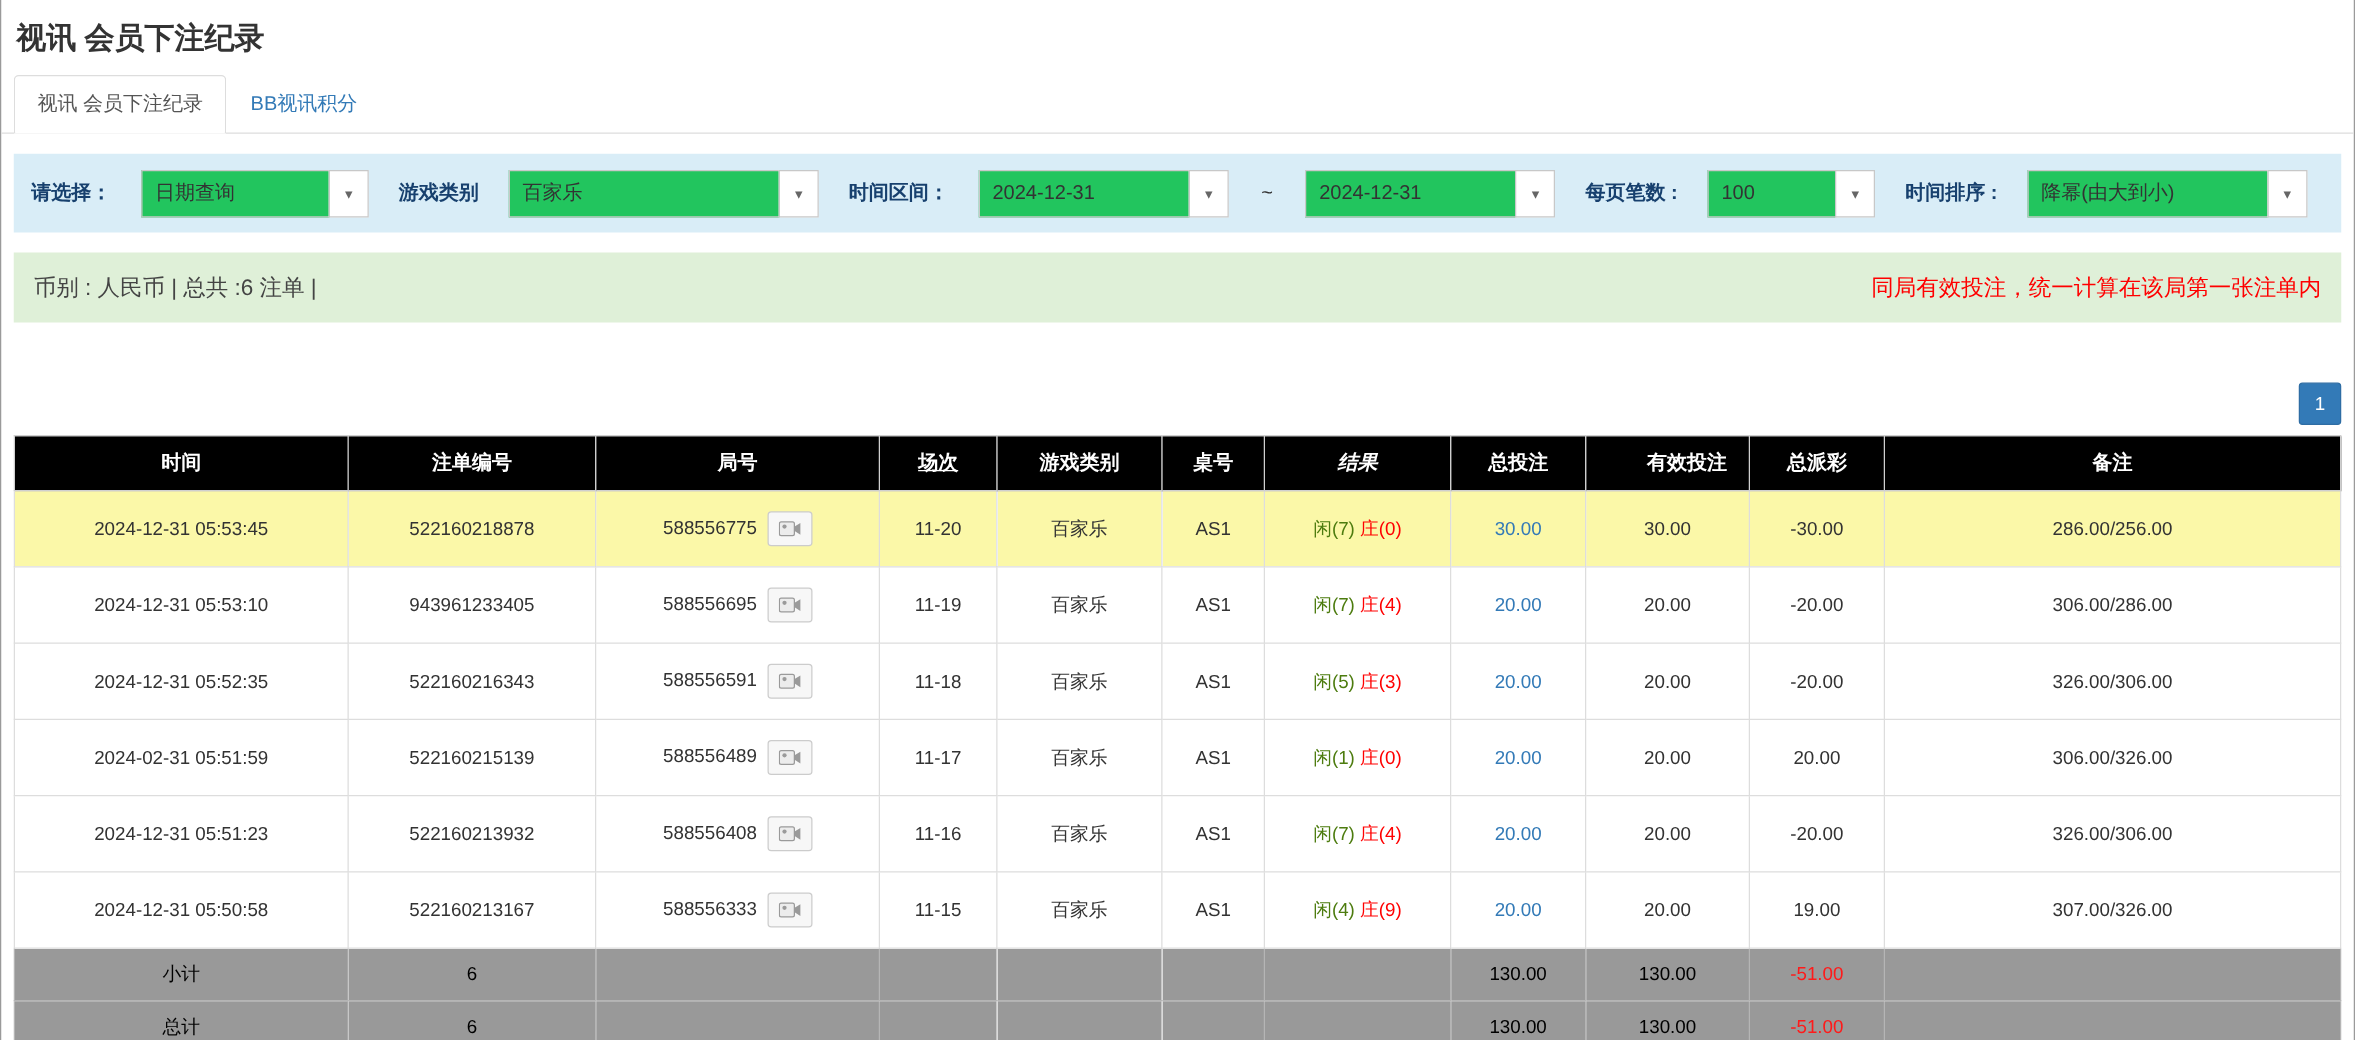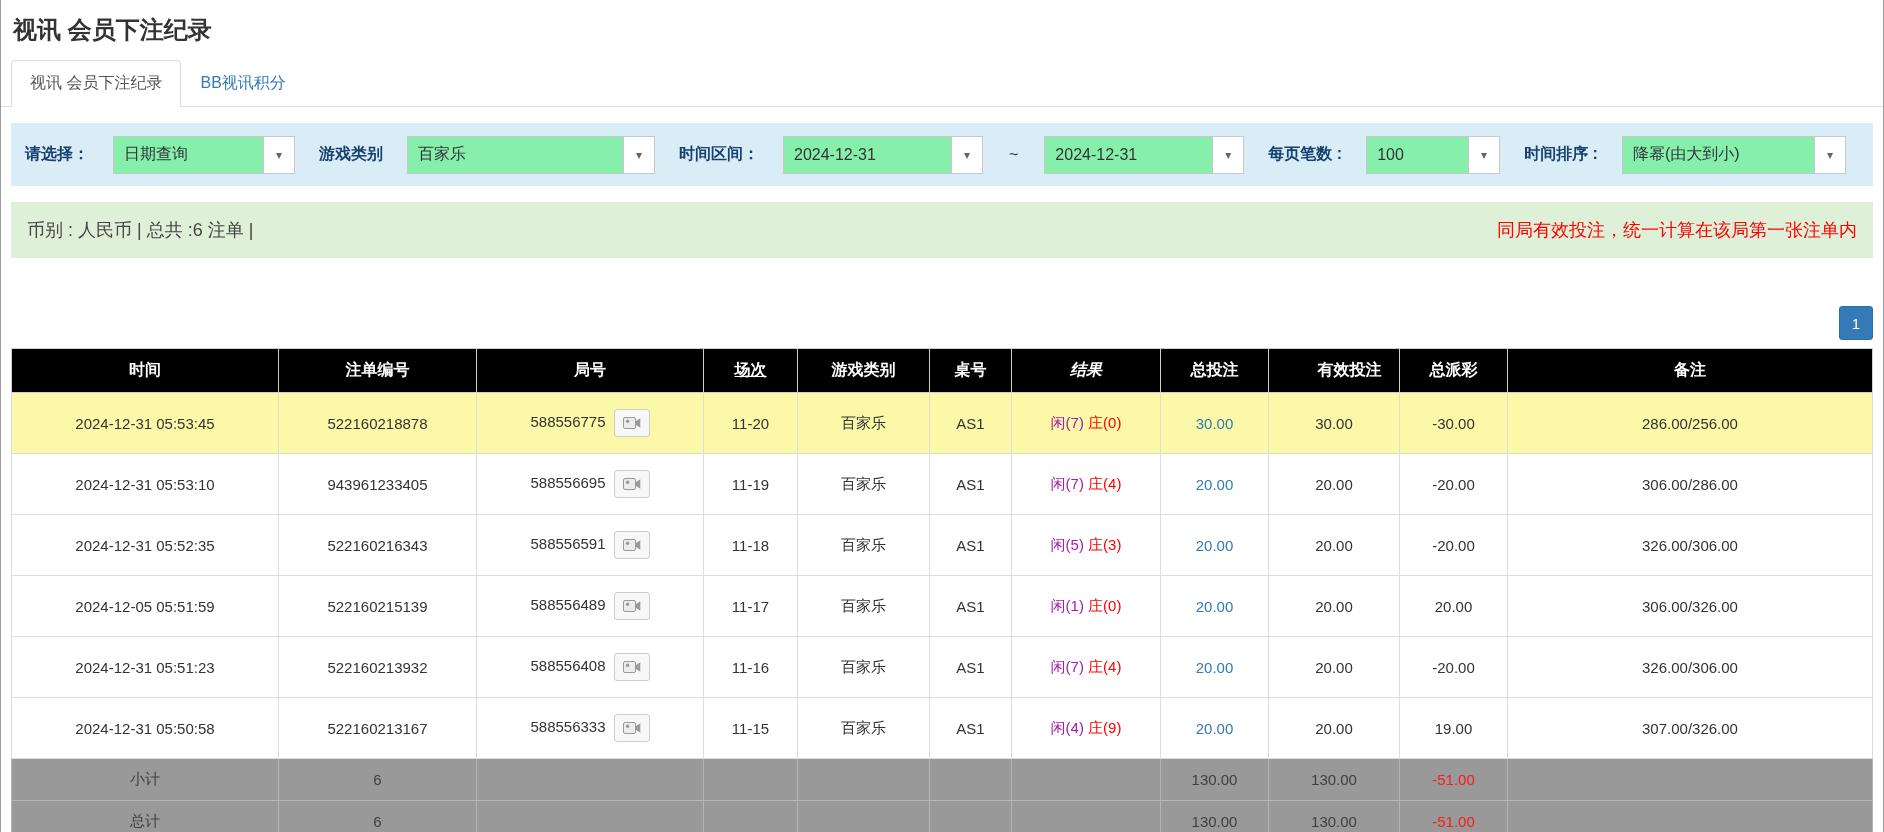--- a/index.html
+++ b/index.html
@@ -54,21 +54,21 @@
     display: flex;
     align-items: center;
     gap: 24px;
     font-size: 16px;
   }
   .f-label { font-weight: bold; color: #17406e; white-space: nowrap; }
   .tilde { color: #333; padding: 0 2px; }
   .select { display: inline-flex; height: 38px; flex: 0 0 auto; }
   .sel-val {
     border: 1px solid #c8c8c8;
-    background: #86efac;
+    background: #22c55e;
     display: flex;
     align-items: center;
     padding: 0 10px;
     color: #333;
     flex: 1;
     overflow: hidden;
     white-space: nowrap;
   }
   .sel-caret {
     width: 32px;
@@ -148,38 +148,38 @@
     height: 61px;
     text-align: center;
     color: #333;
     background: #fff;
     vertical-align: middle;
     overflow: hidden;
   }
   .records tr.highlight td { background: #fbf8a8; }
   .records .summary-row td {
     background: #999;
-    color: #404040;
+    color: #000000;
     height: 42px;
     border: 1px solid #b5b5b5;
   }
   .col-time { width: 267px; }
   .col-bet-id { width: 198px; margin-left: 16px; }
   .col-round-id { width: 227px; }
   .col-session { width: 94px; text-decoration: underline; }
   .col-game-type { width: 132px; }
   .col-table-no { width: 82px; }
   .col-result { width: 149px; font-style: italic; }
   .col-total-bet { width: 108px; }
   .col-valid-bet { width: 131px; padding-left: 32px; }
   .col-total-payout { width: 108px; }
   .neg { color: #ff0000; }
   .records .summary-row td.neg { color: #ff1a1a; }
   .bet-link { color: #337ab7; cursor: pointer; }
-  .xian { color: #a21caf; }
+  .xian { color: #4d7c0f; }
   .zhuang { color: #ff0000; }
   .round-btn {
     display: inline-flex;
     align-items: center;
     justify-content: center;
     margin-left: 8px;
     padding: 6px 8px;
     background: #f7f7f7;
     border: 1px solid #ccc;
     border-radius: 3px;
@@ -315,21 +315,21 @@
           <td>11-18</td>
           <td>百家乐</td>
           <td>AS1</td>
           <td><span class="xian">闲(5)</span> <span class="zhuang">庄(3)</span></td>
           <td><span class="bet-link">20.00</span></td>
           <td>20.00</td>
           <td class="neg">-20.00</td>
           <td>326.00/306.00</td>
         </tr>
         <tr>
-          <td>2024-12-05 05:51:59</td>
+          <td>2024-02-31 05:51:59</td>
           <td>522160215139</td>
           <td><span>588556489</span><span class="round-btn">
               <svg width="18" height="14" viewBox="0 0 18 14">
                 <rect x="0.5" y="1.5" width="12" height="11" rx="1.5" fill="#ececec" stroke="#9a9a9a"></rect>
                 <path d="M13 5 L17.3 2.3 L17.3 11.7 L13 9 Z" fill="#9a9a9a"></path>
                 <circle cx="4.6" cy="5.2" r="1.7" fill="#9a9a9a"></circle>
               </svg>
             </span></td>
           <td>11-17</td>
           <td>百家乐</td>

